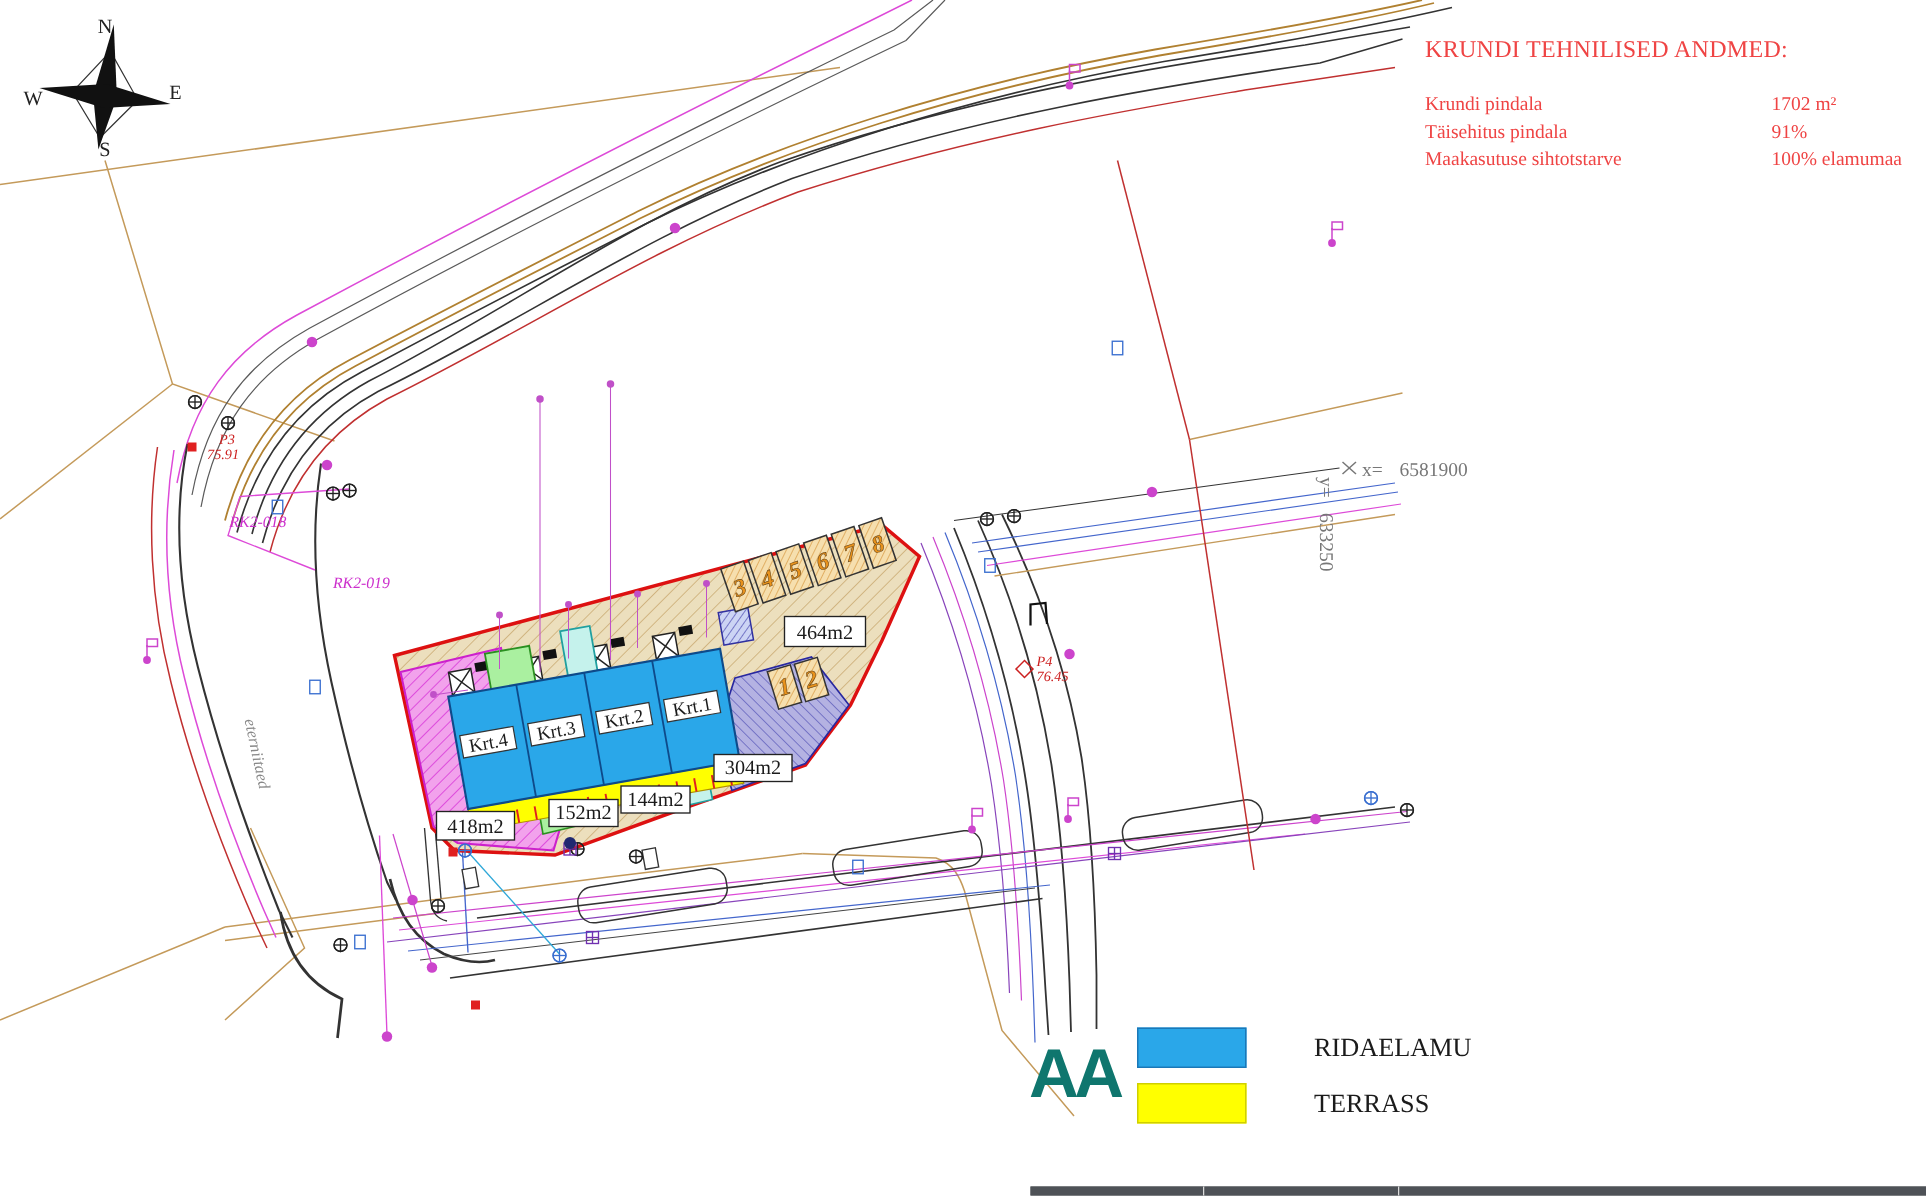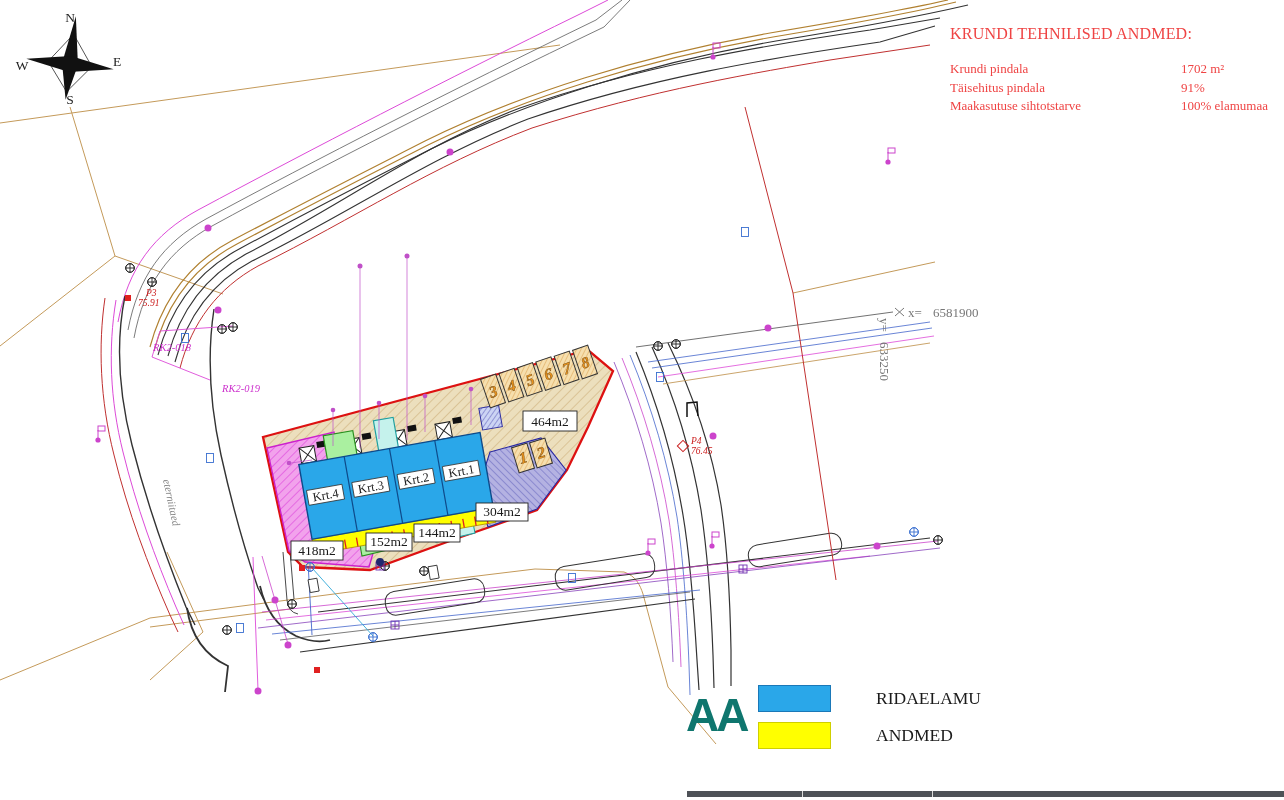--- a/index.html
+++ b/index.html
@@ -394,21 +394,21 @@
       </div>
   </div>
 
   <div class="legend">
     <div class="item">
       <span class="sw blue"></span>
       <span class="lab">RIDAELAMU</span>
     </div>
     <div class="item">
       <span class="sw yellow"></span>
-      <span class="lab">ANDMED</span>
+      <span class="lab">TERRASS</span>
     </div>
   </div>
 
   <div class="watermark">AA</div>
 
   <div class="bottombar">
       <i class="s1"></i>
       <i class="s2"></i>
       <i class="s3"></i>
     </div>

